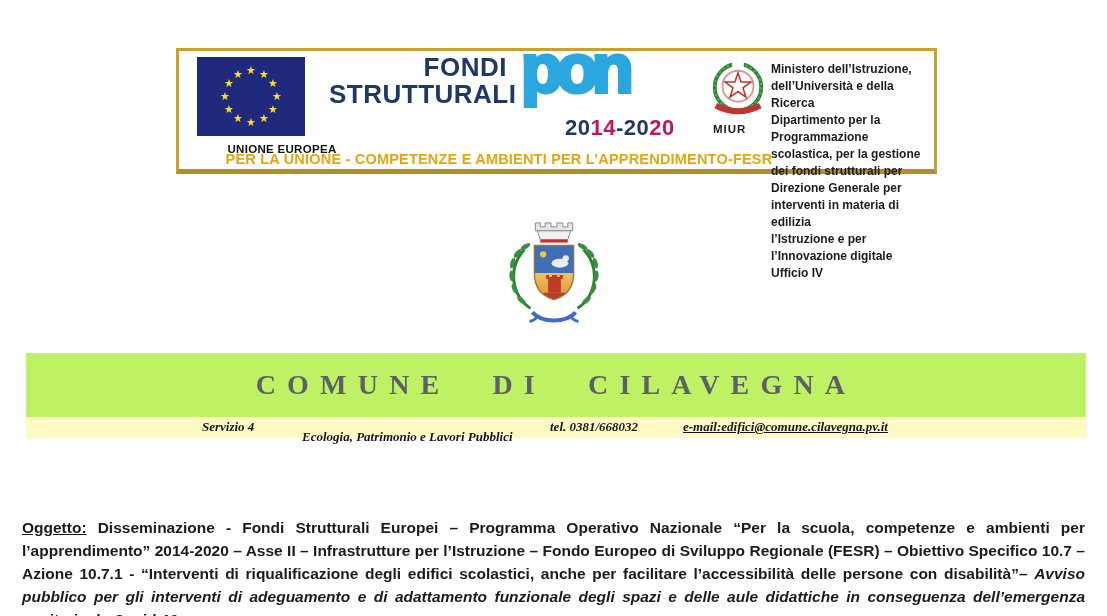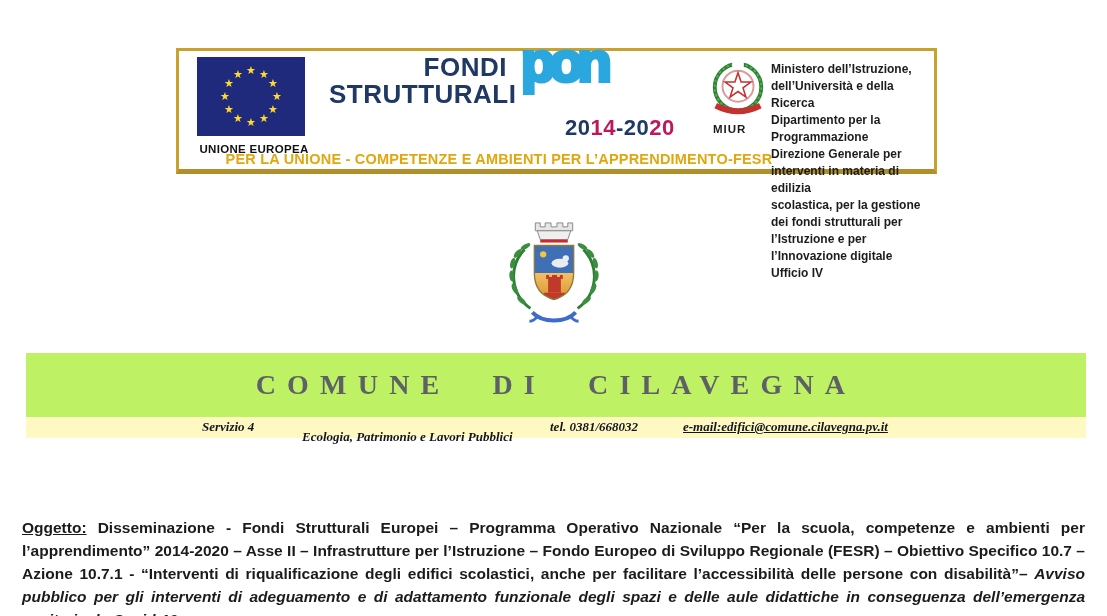--- a/index.html
+++ b/index.html
@@ -6,25 +6,25 @@
   .page{position:relative;width:1107px;height:616px;background:#fff;overflow:hidden;
         font-family:"Liberation Sans",sans-serif;}
 
   
   .banner{position:absolute;left:176px;top:48px;width:755px;height:118px;
           border:3px solid #c9a22b;border-bottom:5px solid #b08f2c;background:#fff;}
   .flag{position:absolute;left:18px;top:6px;width:108px;height:79px;background:#1f2a7c;}
   .flag .star{position:absolute;color:#ffd930;font-size:11px;line-height:11px;
               transform:translate(-50%,-50%);}
   .flag-label{position:absolute;left:0;top:92px;width:150px;text-align:center;
-              font-size:11.5px;font-weight:700;color:#111;letter-spacing:0.3px;}
+              font-size:11.5px;font-weight:700;color:#111;letter-spacing:0.3px;padding-left:28px;}
   .fondi{position:absolute;left:150px;top:3px;width:178px;text-align:right;
          color:#1f3864;font-weight:700;font-size:26px;line-height:27px;letter-spacing:0.5px;}
   .pon-word{position:absolute;left:342px;top:-22px;width:190px;color:#2aa7de;
-            font-size:56px;font-weight:700;letter-spacing:-6px;-webkit-text-stroke:4px #2aa7de;}
+            font-size:68px;font-weight:700;letter-spacing:-6px;-webkit-text-stroke:4px #2aa7de;}
   .pon-years{position:absolute;left:386px;top:64px;font-size:22px;font-weight:700;letter-spacing:0.5px;}
   .pon-years .yd{color:#1f3864;} .pon-years .yl{color:#be185d;}
   .strip{position:absolute;left:40px;top:100px;width:560px;text-align:center;
          color:#e2a60f;font-weight:700;font-size:14.5px;letter-spacing:0.2px;}
   .emblem{position:absolute;left:528px;top:6px;}
   .miur-text{position:absolute;left:592px;top:10px;width:162px;
              font-size:12px;line-height:17px;font-weight:700;color:#1c1c1c;}
   .miur-label{position:absolute;left:534px;top:72px;width:52px;text-align:left;
               font-size:11.5px;font-weight:700;color:#1c1c1c;letter-spacing:1px;}
 
@@ -89,22 +89,22 @@
       <circle cx="32" cy="31" r="24" fill="none" stroke="#2e7d32" stroke-width="4"></circle>
       <circle cx="32" cy="31" r="24" fill="none" stroke="#4caf50" stroke-width="2" stroke-dasharray="3,2"></circle>
       <rect x="26" y="3" width="12" height="8" fill="#fff"></rect>
       <circle cx="32" cy="30" r="16" fill="#fff" stroke="#d89a9a" stroke-width="2"></circle>
       <polygon points="32,16 35.2,25.6 45.3,25.7 37.2,31.7 40.2,41.3 32,35.5 23.8,41.3 26.8,31.7 18.7,25.7 28.8,25.6" fill="#ffffff" stroke="#c53030" stroke-width="1.6"></polygon>
       <path d="M9,50 Q32,62 55,50" fill="none" stroke="#c53030" stroke-width="6"></path>
     </svg>
     <div class="miur-text">
       <div>Ministero dell’Istruzione, dell’Università e della Ricerca</div>
       <div>Dipartimento per la Programmazione</div>
+      <div>scolastica, per la gestione dei fondi strutturali per</div>
       <div>Direzione Generale per interventi in materia di edilizia</div>
-      <div>scolastica, per la gestione dei fondi strutturali per</div>
       <div>l’Istruzione e per l’Innovazione digitale</div>
       <div>Ufficio IV</div>
     </div>
     <div class="miur-label">MIUR</div>
   </div>
 
   <svg class="crest" width="118" height="114" viewBox="0 0 120 116">
     <defs>
       <linearGradient id="gold" x1="0" y1="0" x2="0" y2="1">
         <stop offset="0" stop-color="#f2c063"></stop>

